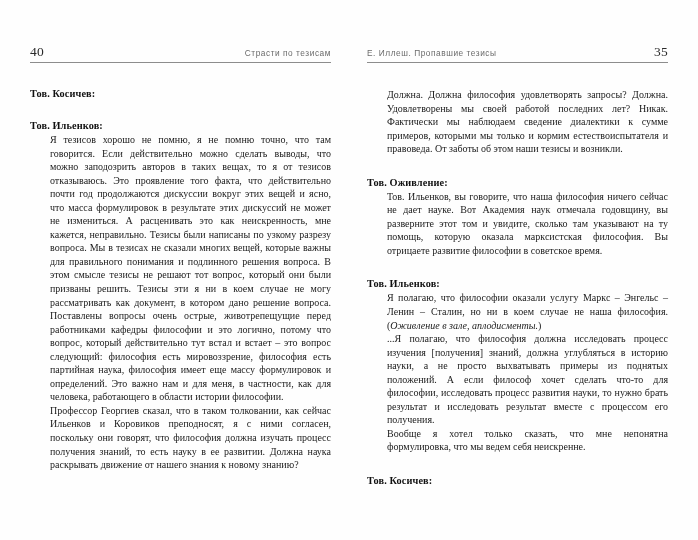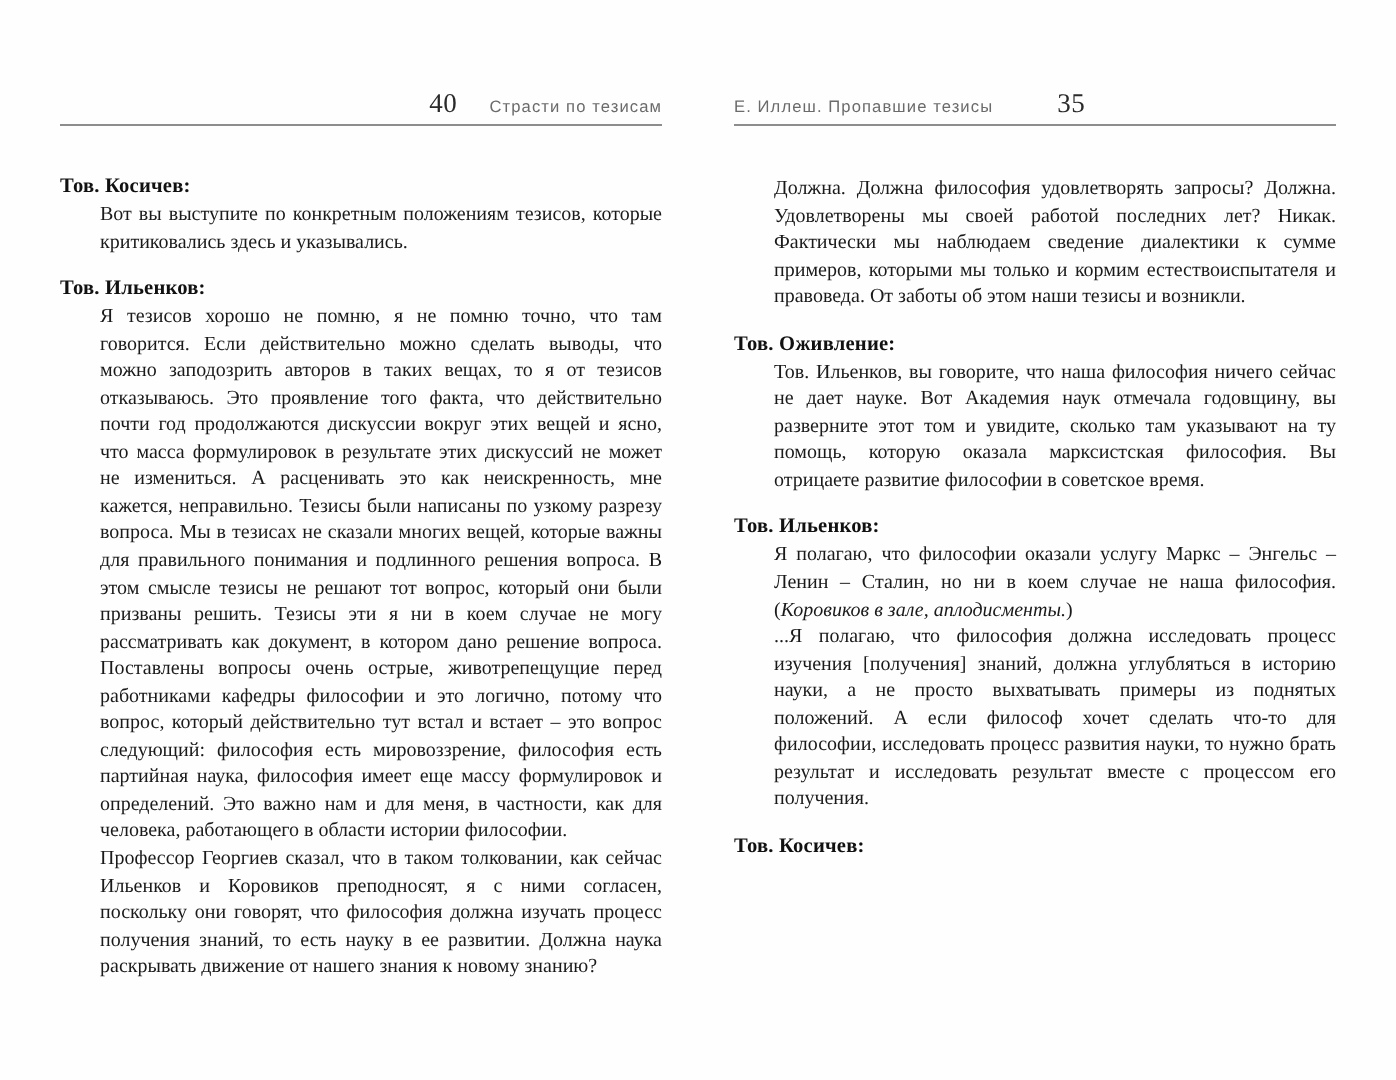--- a/index.html
+++ b/index.html
@@ -33,22 +33,22 @@
 
   
   .runhead {
     display: flex;
     align-items: baseline;
     border-bottom: 1px solid #8d8d8d;
     padding-bottom: 2px;
     margin-bottom: 25px;
     height: 16px;
   }
-  .runhead-left  { justify-content: flex-end; gap: 16px; }
-  .runhead-right { justify-content: flex-start; gap: 32px; }
+  .runhead-left  { justify-content: space-between; gap: 16px; }
+  .runhead-right { justify-content: space-between; gap: 32px; }
   .folio {
     font-family: "Liberation Serif", serif;
     font-size: 13.5px;
     color: #2a2a2a;
     letter-spacing: 0.3px;
   }
   .runtitle {
     font-family: "Liberation Sans", sans-serif;
     font-size: 8.3px;
     color: #6b6b6b;
@@ -58,21 +58,21 @@
 
   
   .speaker {
     font-family: "Liberation Serif", serif;
     font-weight: bold;
     font-size: 10.3px;
     color: #111111;
     margin: 0 0 2px 0;
     letter-spacing: 0.1px;
   }
-  .speaker.spaced { margin-top: 11px; }
+  .speaker.spaced { margin-top: 21px; }
   .para {
     font-size: 10px;
     line-height: 13.55px;
     text-align: justify;
     text-justify: inter-word;
     margin: 0 0 0 0;
     padding-left: 20px;
     hyphens: manual;
     color: #1a1a1a;
   }
@@ -88,21 +88,20 @@
 
     <div class="runhead runhead-left">
       <span class="folio">40</span>
       <span class="runtitle">Страсти по тезисам</span>
     </div>
 
     <div>
 
       <div>
         <div class="speaker">Тов. Косичев:</div>
-        <p class="para">Вот вы выступите по конкретным положениям тезисов, которые критиковались здесь и указывались.</p>
       </div>
 
       <div>
         <div class="speaker spaced">Тов. Ильенков:</div>
         <p class="para">Я тезисов хорошо не помню, я не помню точно, что там говорится. Если действительно можно сделать выводы, что можно заподозрить авторов в таких вещах, то я от тезисов отказываюсь. Это проявление того факта, что действительно почти год продолжаются дискуссии вокруг этих вещей и ясно, что масса формулировок в результате этих дискуссий не может не измениться. А расценивать это как неискренность, мне кажется, неправильно. Тезисы были написаны по узкому разрезу вопроса. Мы в тезисах не сказали многих вещей, которые важны для правильного понимания и подлинного решения вопроса. В этом смысле тезисы не решают тот вопрос, который они были призваны решить. Тезисы эти я ни в коем случае не могу рассматривать как документ, в котором дано решение вопроса. Поставлены вопросы очень острые, животрепещущие перед работниками кафедры философии и это логично, потому что вопрос, который действительно тут встал и встает – это вопрос следующий: философия есть мировоззрение, философия есть партийная наука, философия имеет еще массу формулировок и определений. Это важно нам и для меня, в частности, как для человека, работающего в области истории философии.</p>
         <p class="para">Профессор Георгиев сказал, что в таком толковании, как сейчас Ильенков и Коровиков преподносят, я с ними согласен, поскольку они говорят, что философия должна изучать процесс получения знаний, то есть науку в ее развитии. Должна наука раскрывать движение от нашего знания к новому знанию?</p>
       </div>
 
     </div>
   </div>
@@ -121,22 +120,23 @@
       </div>
 
       <div>
         <div class="speaker spaced">Тов. Оживление:</div>
         <p class="para">Тов. Ильенков, вы говорите, что наша философия ничего сейчас не дает науке. Вот Академия наук отмечала годовщину, вы разверните этот том и увидите, сколько там указывают на ту помощь, которую оказала марксистская философия. Вы отрицаете развитие философии в советское время.</p>
       </div>
 
       <div>
         <div class="speaker spaced">Тов. Ильенков:</div>
         <div>
-            <p class="para"><span>Я полагаю, что философии оказали услугу Маркс – Энгельс – Ленин – Сталин, но ни в коем случае не наша философия. (</span><span class="it">Коровиков в зале, аплодисменты.</span><span>)</span></p>
+            <p class="para"><span>Я полагаю, что философии оказали услугу Маркс – Энгельс – Ленин – Сталин, но ни в коем случае не наша философия. (</span><span class="it">Оживление в зале, аплодисменты.</span><span>)</span></p>
             <p class="para"><span>...Я полагаю, что философия должна исследовать процесс изучения [получения] знаний, должна углубляться в историю науки, а не просто выхватывать примеры из поднятых положений. А если философ хочет сделать что-то для философии, исследовать процесс развития науки, то нужно брать результат и исследовать результат вместе с процессом его получения.</span></p>
+            <p class="para"><span>Вообще я хотел только сказать, что мне непонятна формулировка, что мы ведем себя неискренне.</span></p>
           </div>
       </div>
 
       <div>
         <div class="speaker spaced">Тов. Косичев:</div>
       </div>
 
     </div>
   </div>
 

